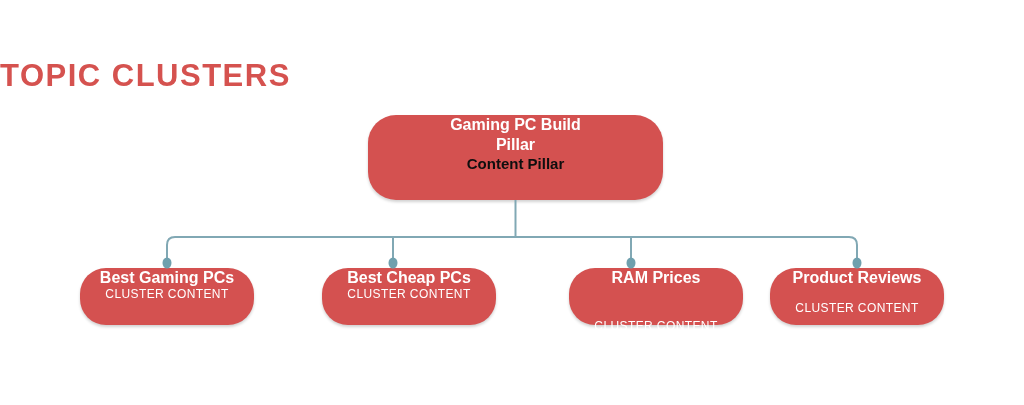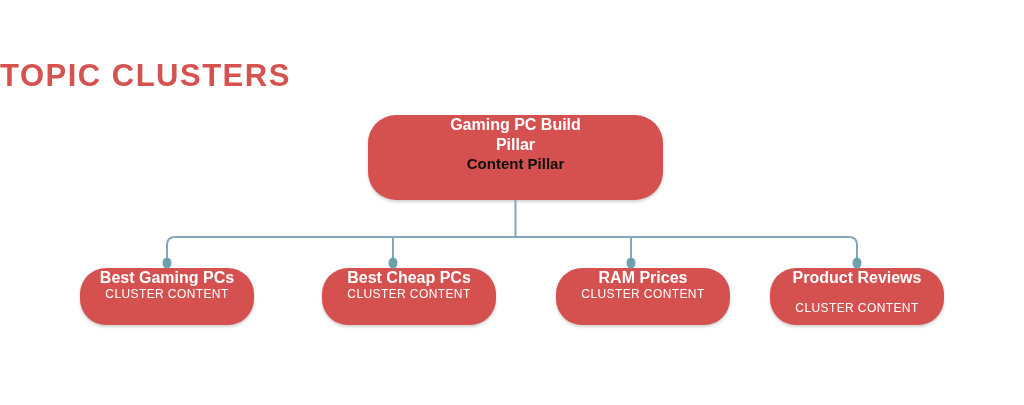--- a/index.html
+++ b/index.html
@@ -67,21 +67,21 @@
     line-height: 18px;
   }
   .cluster-node {
     top: 268px;
     width: 174px;
     height: 57px;
     border-radius: 26px;
   }
   .cluster-1 { left: 80px; }
   .cluster-2 { left: 306px; margin-left: 16px; }
-  .cluster-3 { left: 556px; }
+  .cluster-3 { left: 569px; gap: 32px; }
   .cluster-4 { left: 770px; gap: 14px; }
   .cluster-label {
     color: #ffffff;
     font-size: 16px;
     font-weight: bold;
     line-height: 19px;
   }
   .cluster-sublabel {
     color: #ffffff;
     font-size: 12px;

